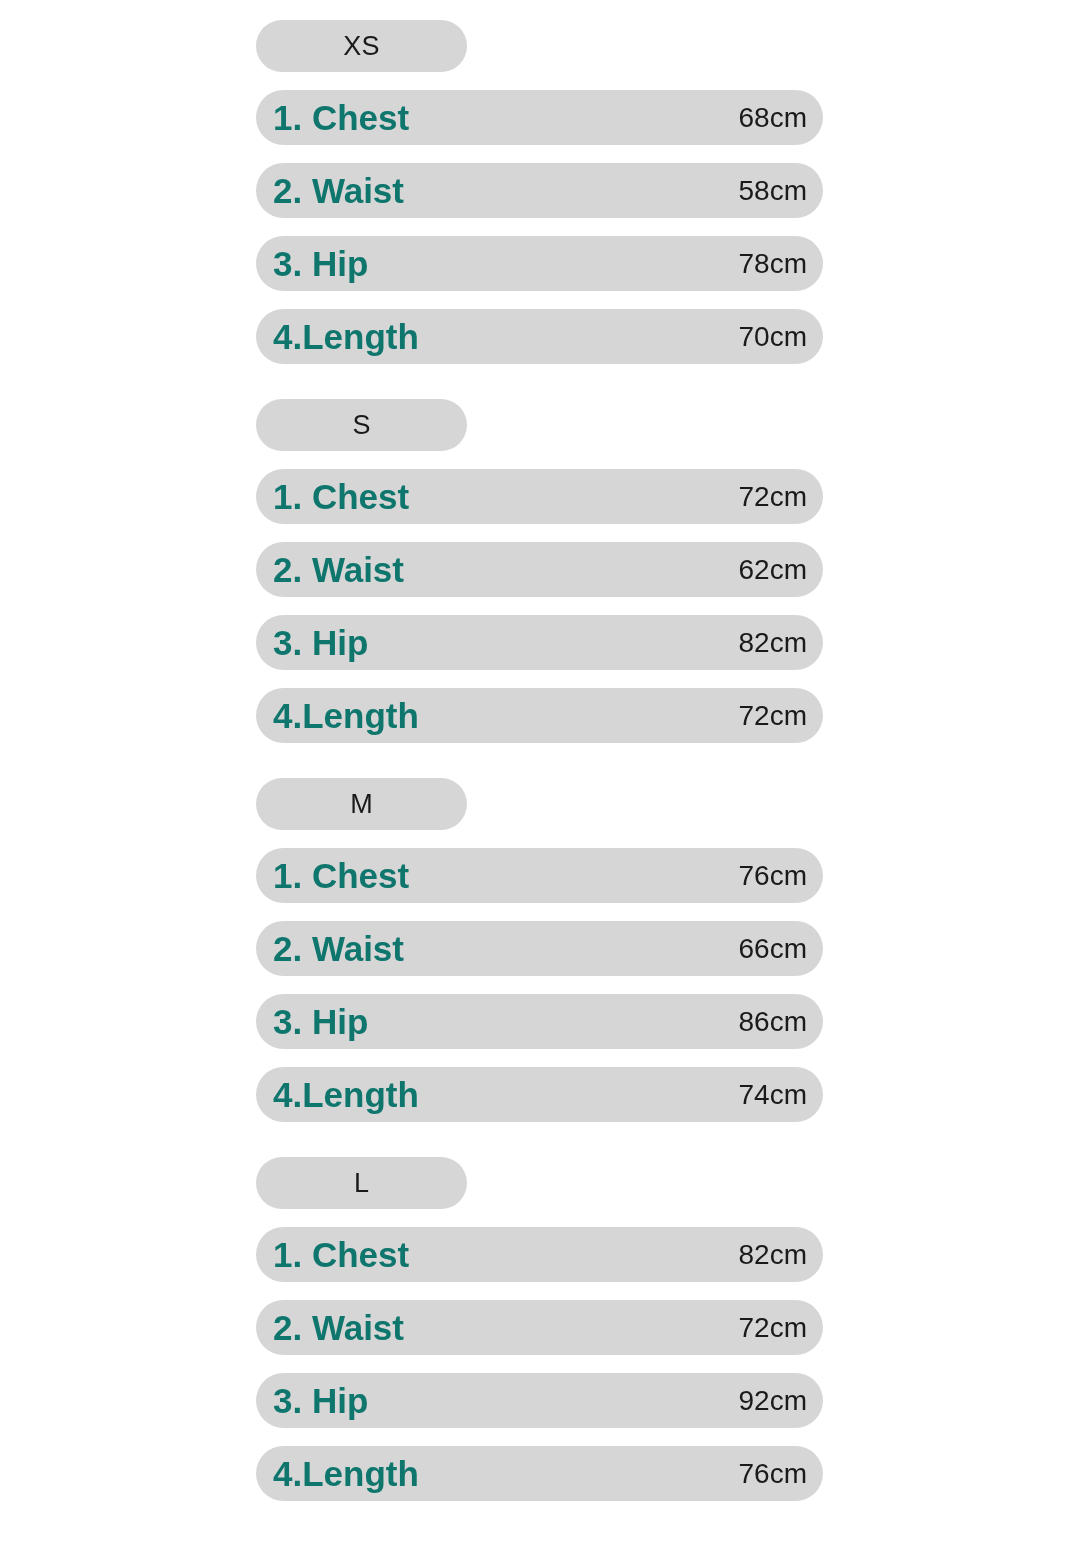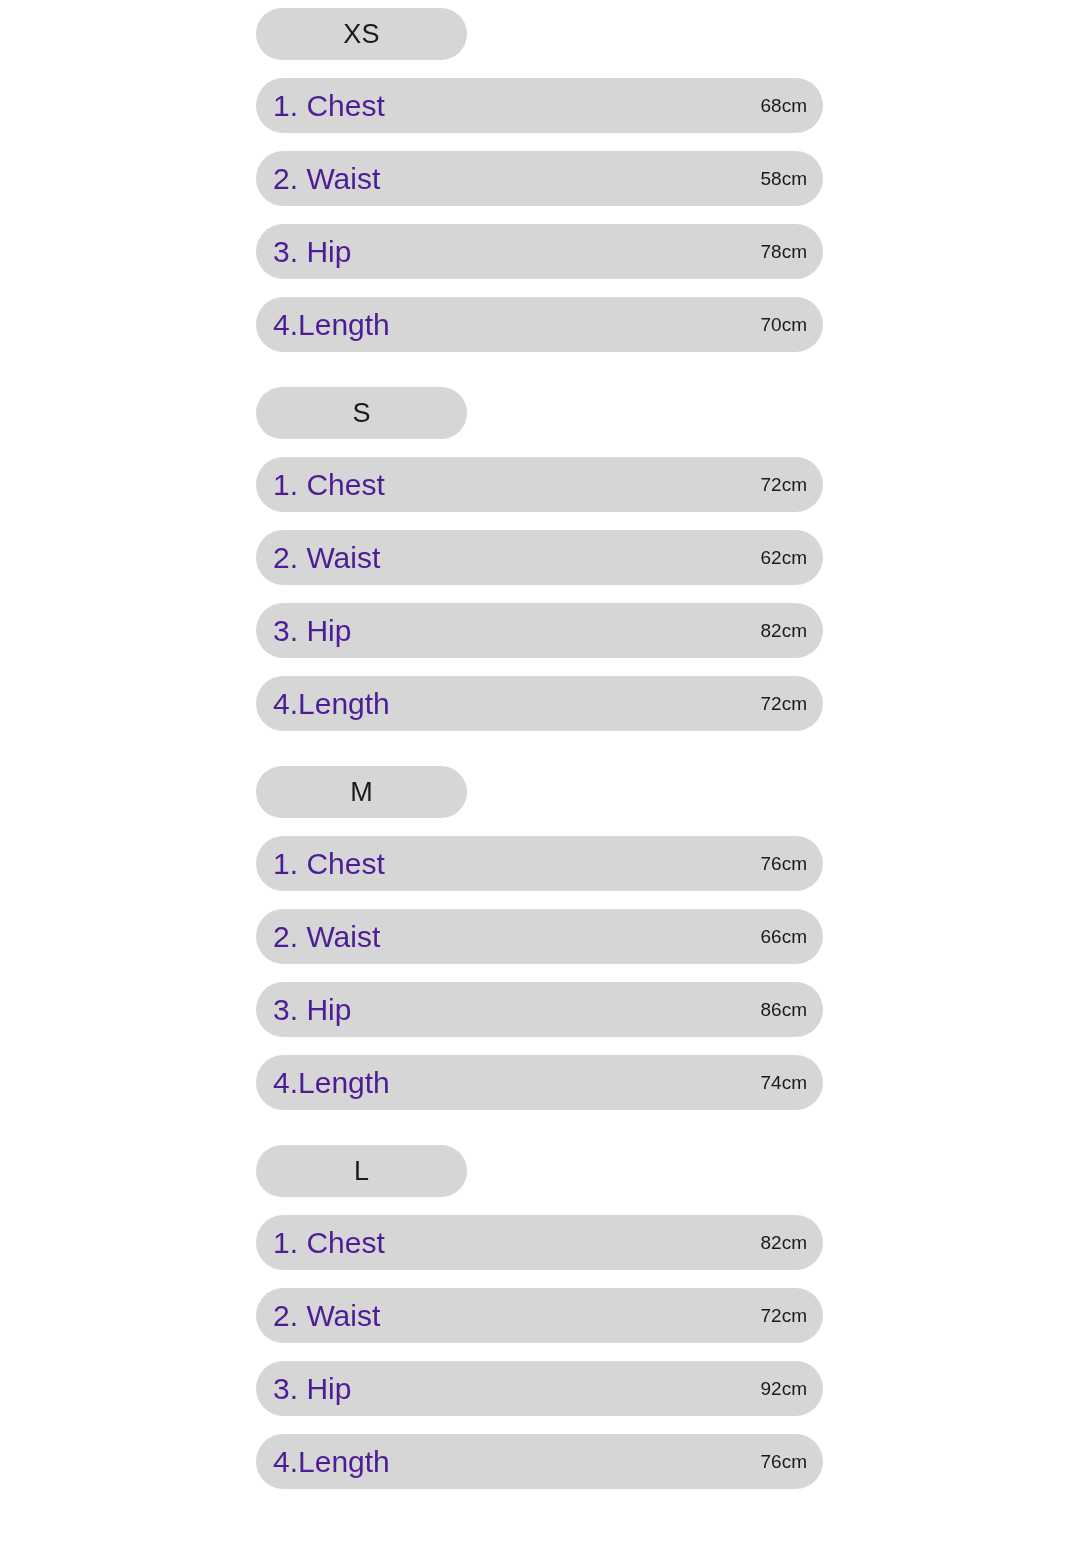--- a/index.html
+++ b/index.html
@@ -11,21 +11,21 @@
     width: 1080px;
     height: 1550px;
     font-family: "Liberation Sans", sans-serif;
     color: #1a1a1a;
     overflow: hidden;
   }
 
   #size-chart {
     position: absolute;
     left: 256px;
-    top: 8px;
+    top: 20px;
     width: 567px;
   }
 
   .size-section {
     margin-bottom: 35px;
   }
   .size-section:last-child {
     margin-bottom: 0;
   }
 
@@ -58,34 +58,34 @@
     justify-content: space-between;
     box-sizing: border-box;
     padding: 0 16px 0 17px;
     margin-bottom: 18px;
   }
   .measure-row:last-child {
     margin-bottom: 8px;
   }
 
   .measure-label {
-    font-size: 30px;
-    font-weight: 400;
-    color: #4c1d95;
+    font-size: 35px;
+    font-weight: 700;
+    color: #0f766e;
     line-height: 1;
     white-space: nowrap;
   }
   .measure-index {
     display: inline-block;
   }
   .measure-name {
     display: inline-block;
   }
   .measure-value {
-    font-size: 19px;
+    font-size: 28px;
     font-weight: 400;
     color: #1a1a1a;
     line-height: 1;
     white-space: nowrap;
   }
 </style>
 </head>
 <body>
 
 <div id="size-chart">

